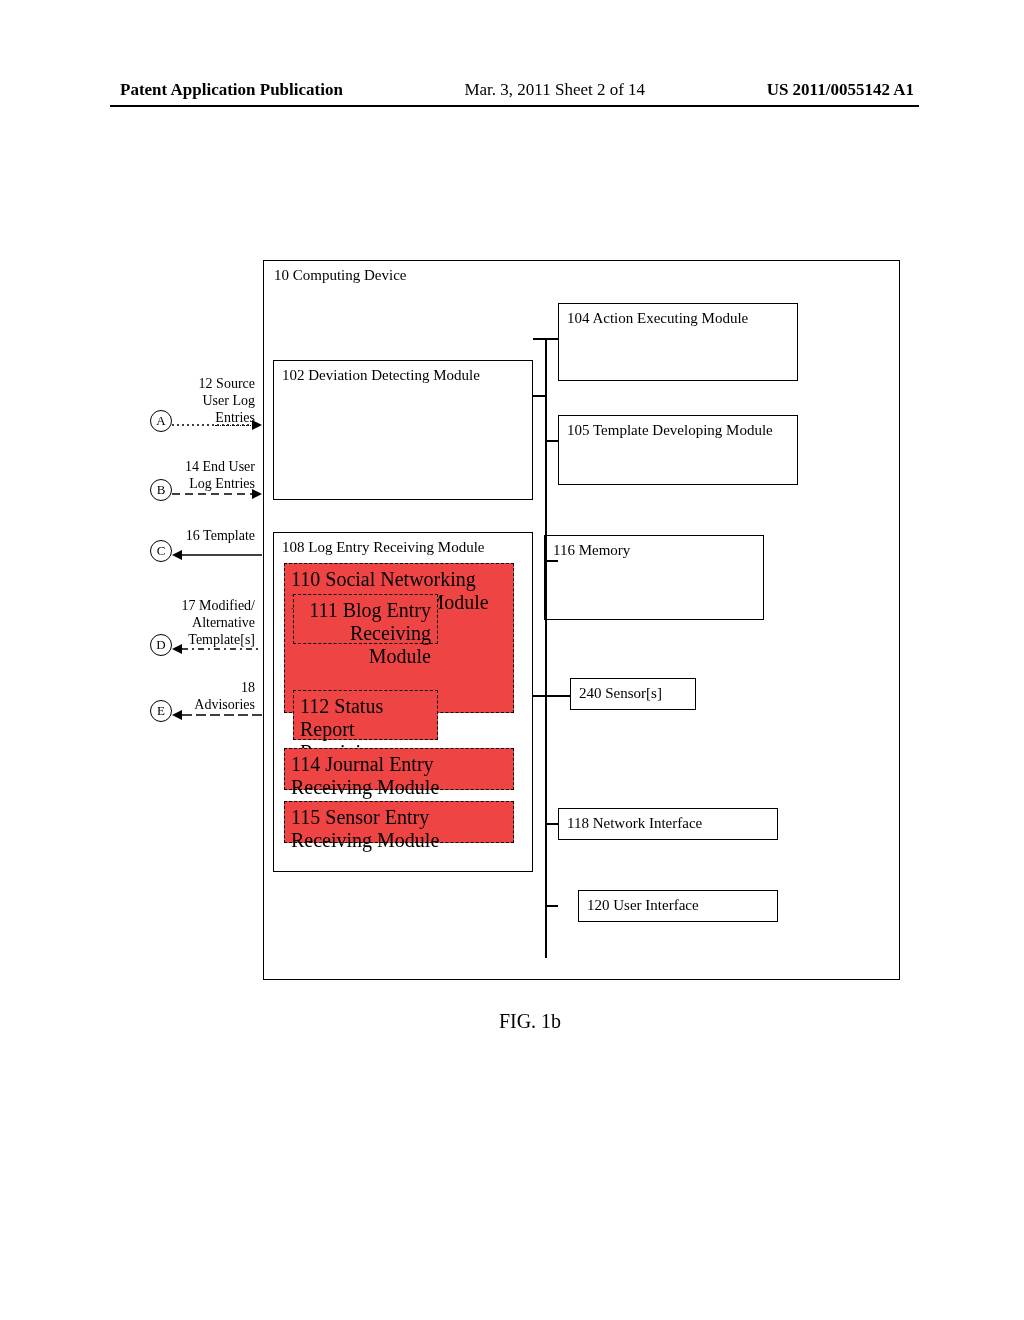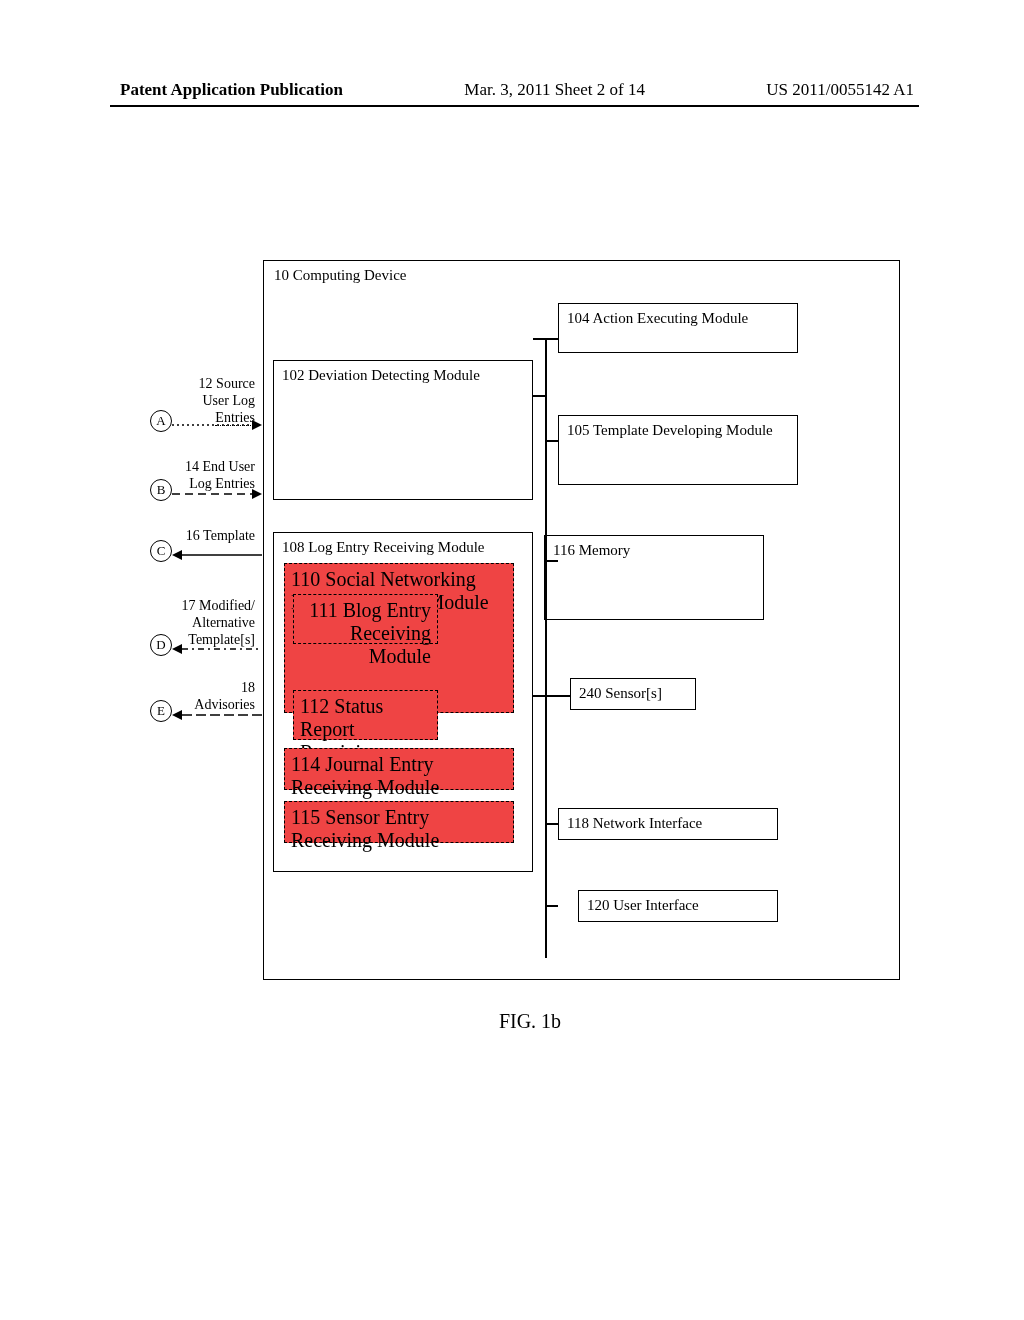--- a/index.html
+++ b/index.html
@@ -24,21 +24,21 @@
       padding: 0 110px 0 120px;
       font-size: 17px;
     }
     .header-left {
       font-weight: bold;
     }
     .header-center {
       font-weight: normal;
     }
     .header-right {
-      font-weight: normal;
+      font-weight: bold;
       text-align: center;
     }
     .divider {
       position: absolute;
       top: 105px;
       left: 110px;
       right: 105px;
       border-top: 2px solid #000;
     }
     .diagram-container {
@@ -73,21 +73,21 @@
     .dev-detect {
       left: 123px;
       top: 100px;
       width: 260px;
       height: 140px;
     }
     .action-exec {
       left: 408px;
       top: 43px;
       width: 240px;
-      height: 50px;
+      height: 78px;
     }
     .template-dev {
       left: 408px;
       top: 155px;
       width: 240px;
       height: 70px;
     }
     .log-entry {
       left: 123px;
       top: 272px;

